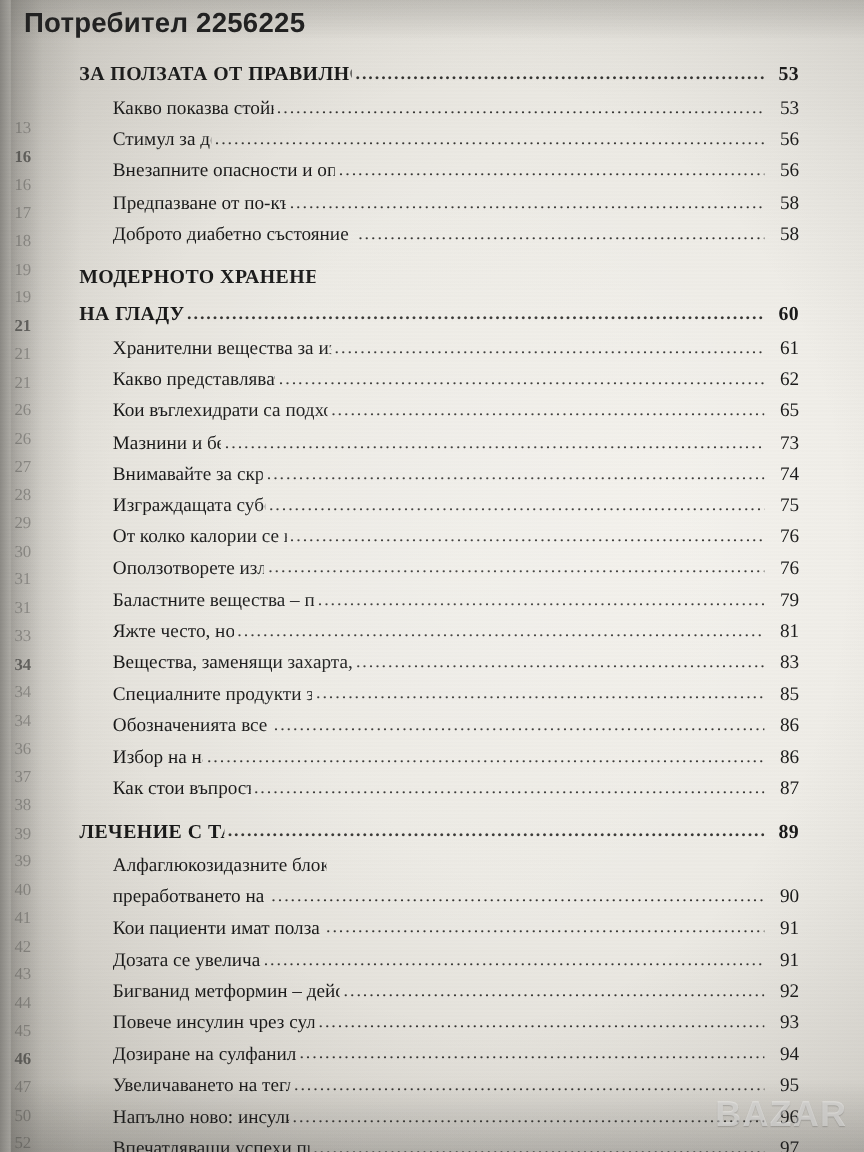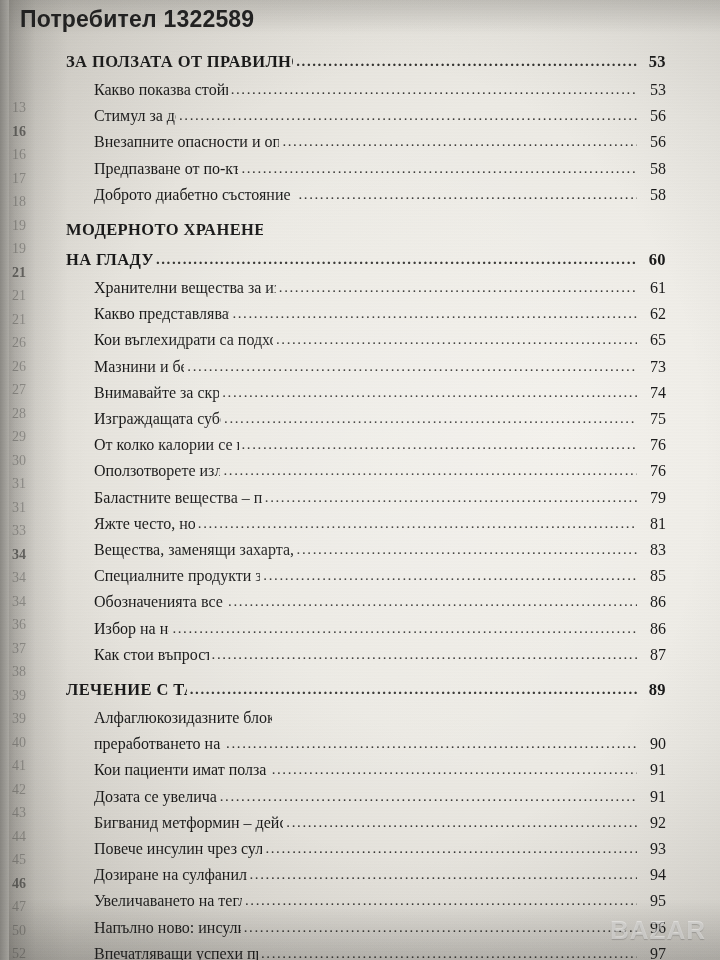--- a/index.html
+++ b/index.html
@@ -26,21 +26,21 @@
     color: #222222;
     letter-spacing: 0.2px;
     z-index: 40;
   }
 
   #bazar-watermark {
     position: absolute;
     right: 14px;
     bottom: 14px;
     font-family: "Liberation Sans", sans-serif;
-    font-size: 26px;
+    font-size: 30px;
     font-weight: bold;
     color: rgba(255,255,255,0.45);
     letter-spacing: 1px;
     z-index: 40;
     text-shadow: 0 1px 1px rgba(0,0,0,0.18);
   }
 
   
   #book-page {
     position: absolute;
@@ -439,15 +439,15 @@
         <span class="txt">Впечатляващи успехи при превантивно лечение</span>
         <span class="leader">............................................................................................................................................</span>
         <span class="pg">97</span>
       </div>
     </div>
 
   <div id="paper-grain"></div>
   <div id="vignette"></div>
 </div>
 
-<div id="page-watermark">Потребител 1322589</div>
+<div id="page-watermark">Потребител 2256225</div>
 
 <div id="bazar-watermark">BAZAR</div>
 
 </body></html>

